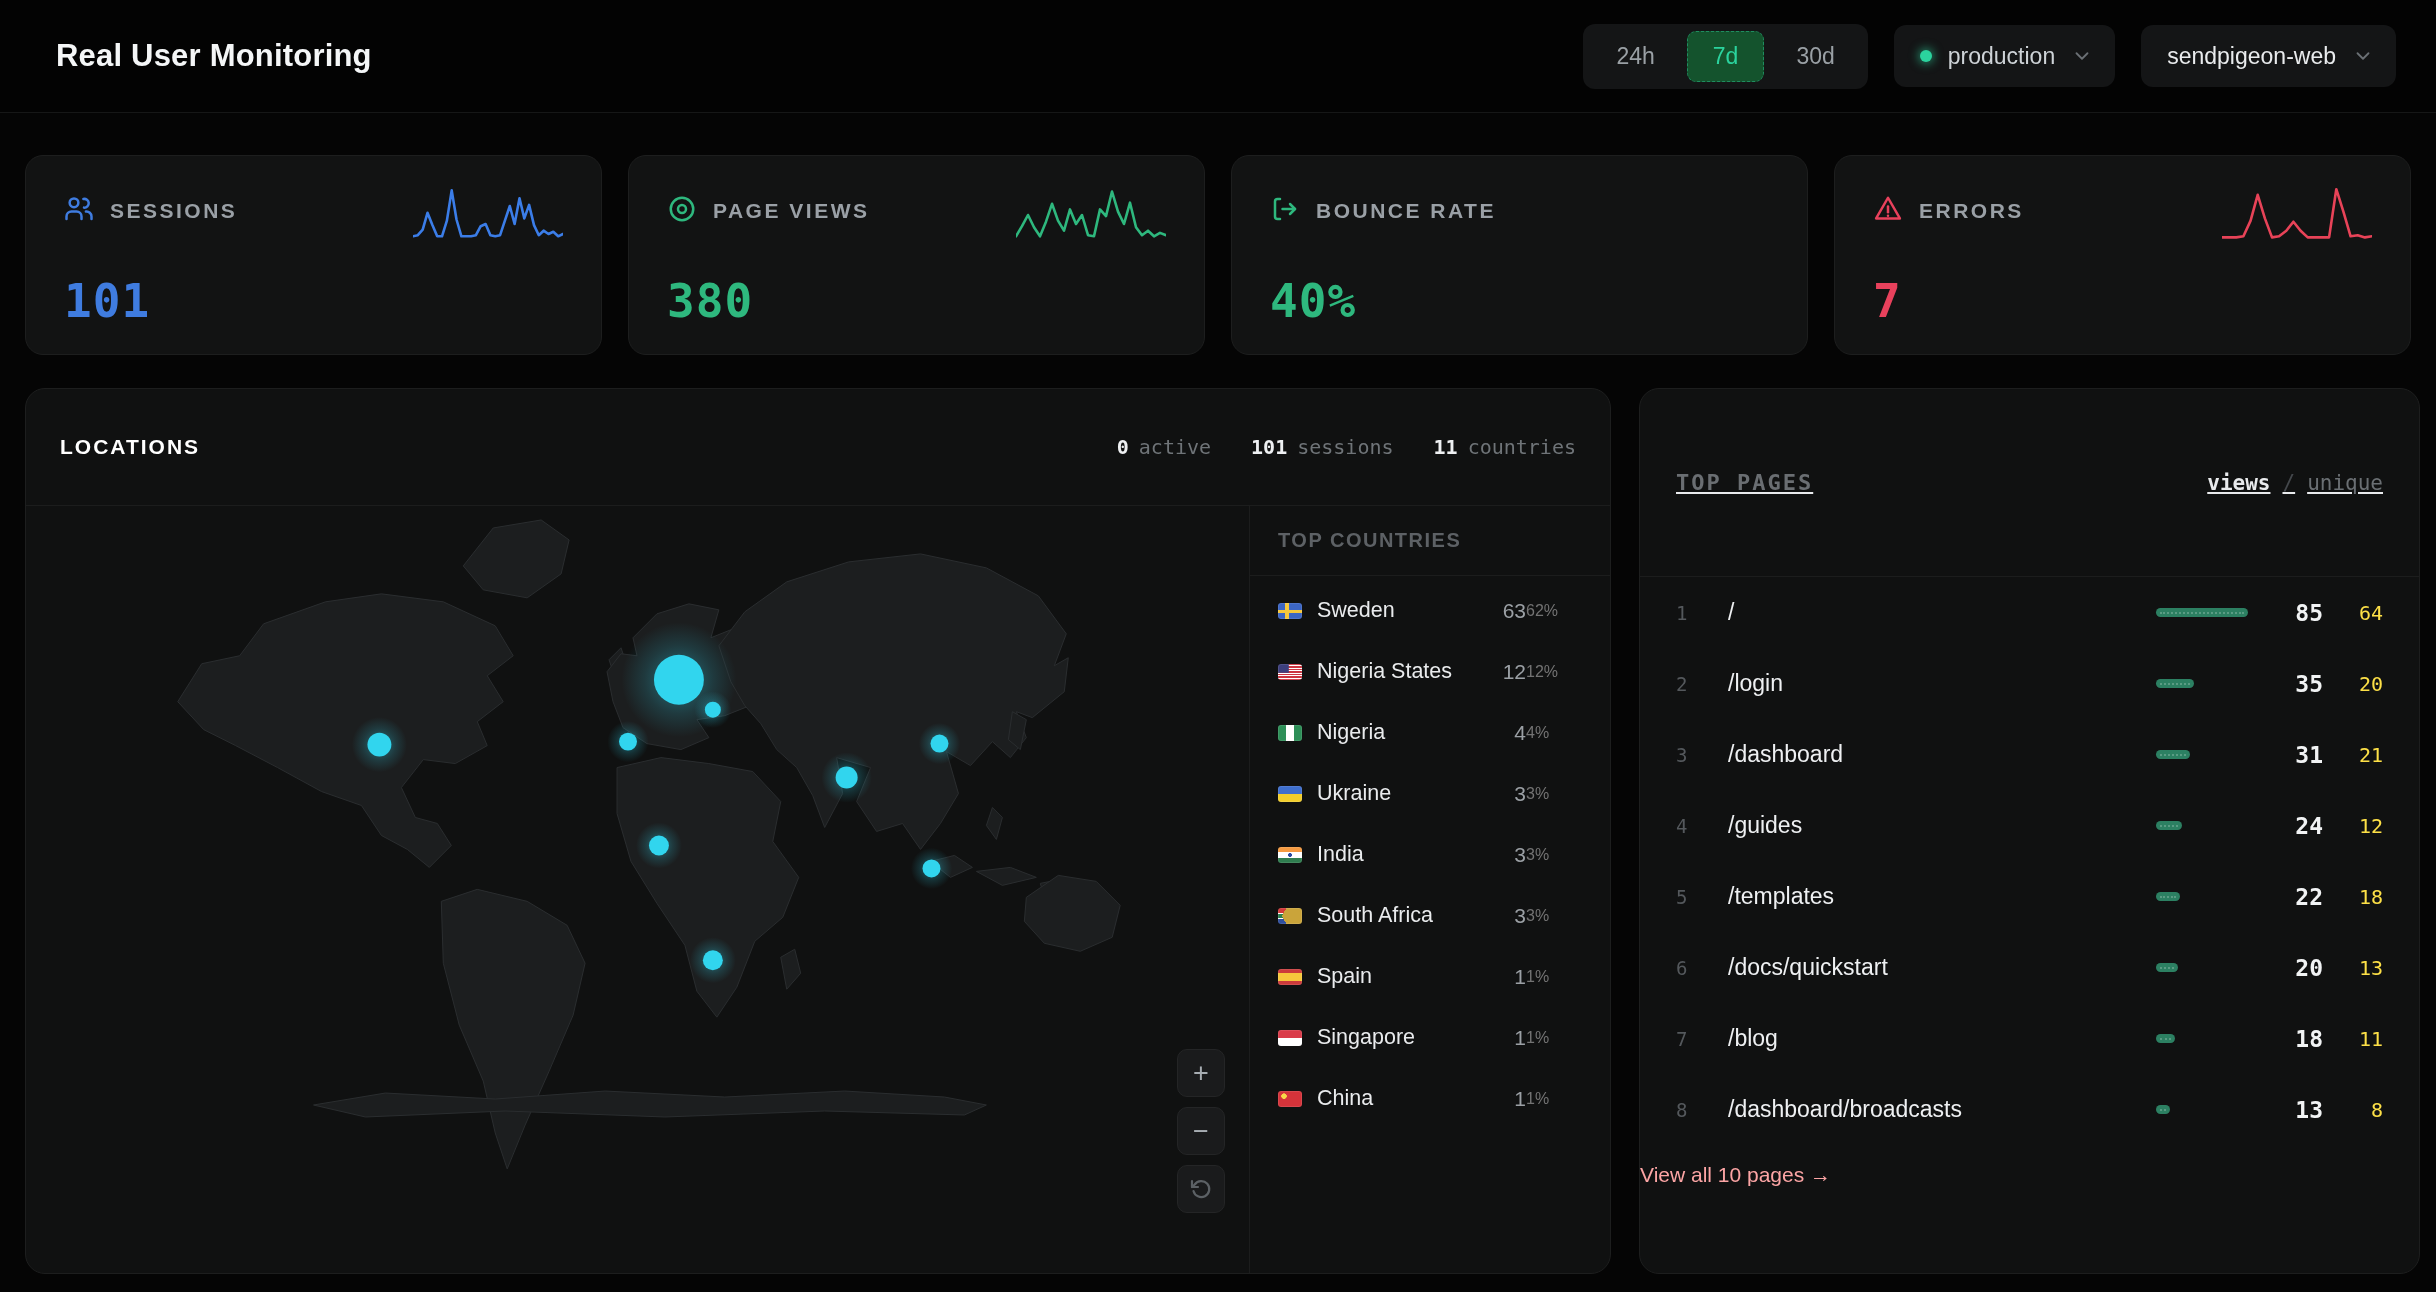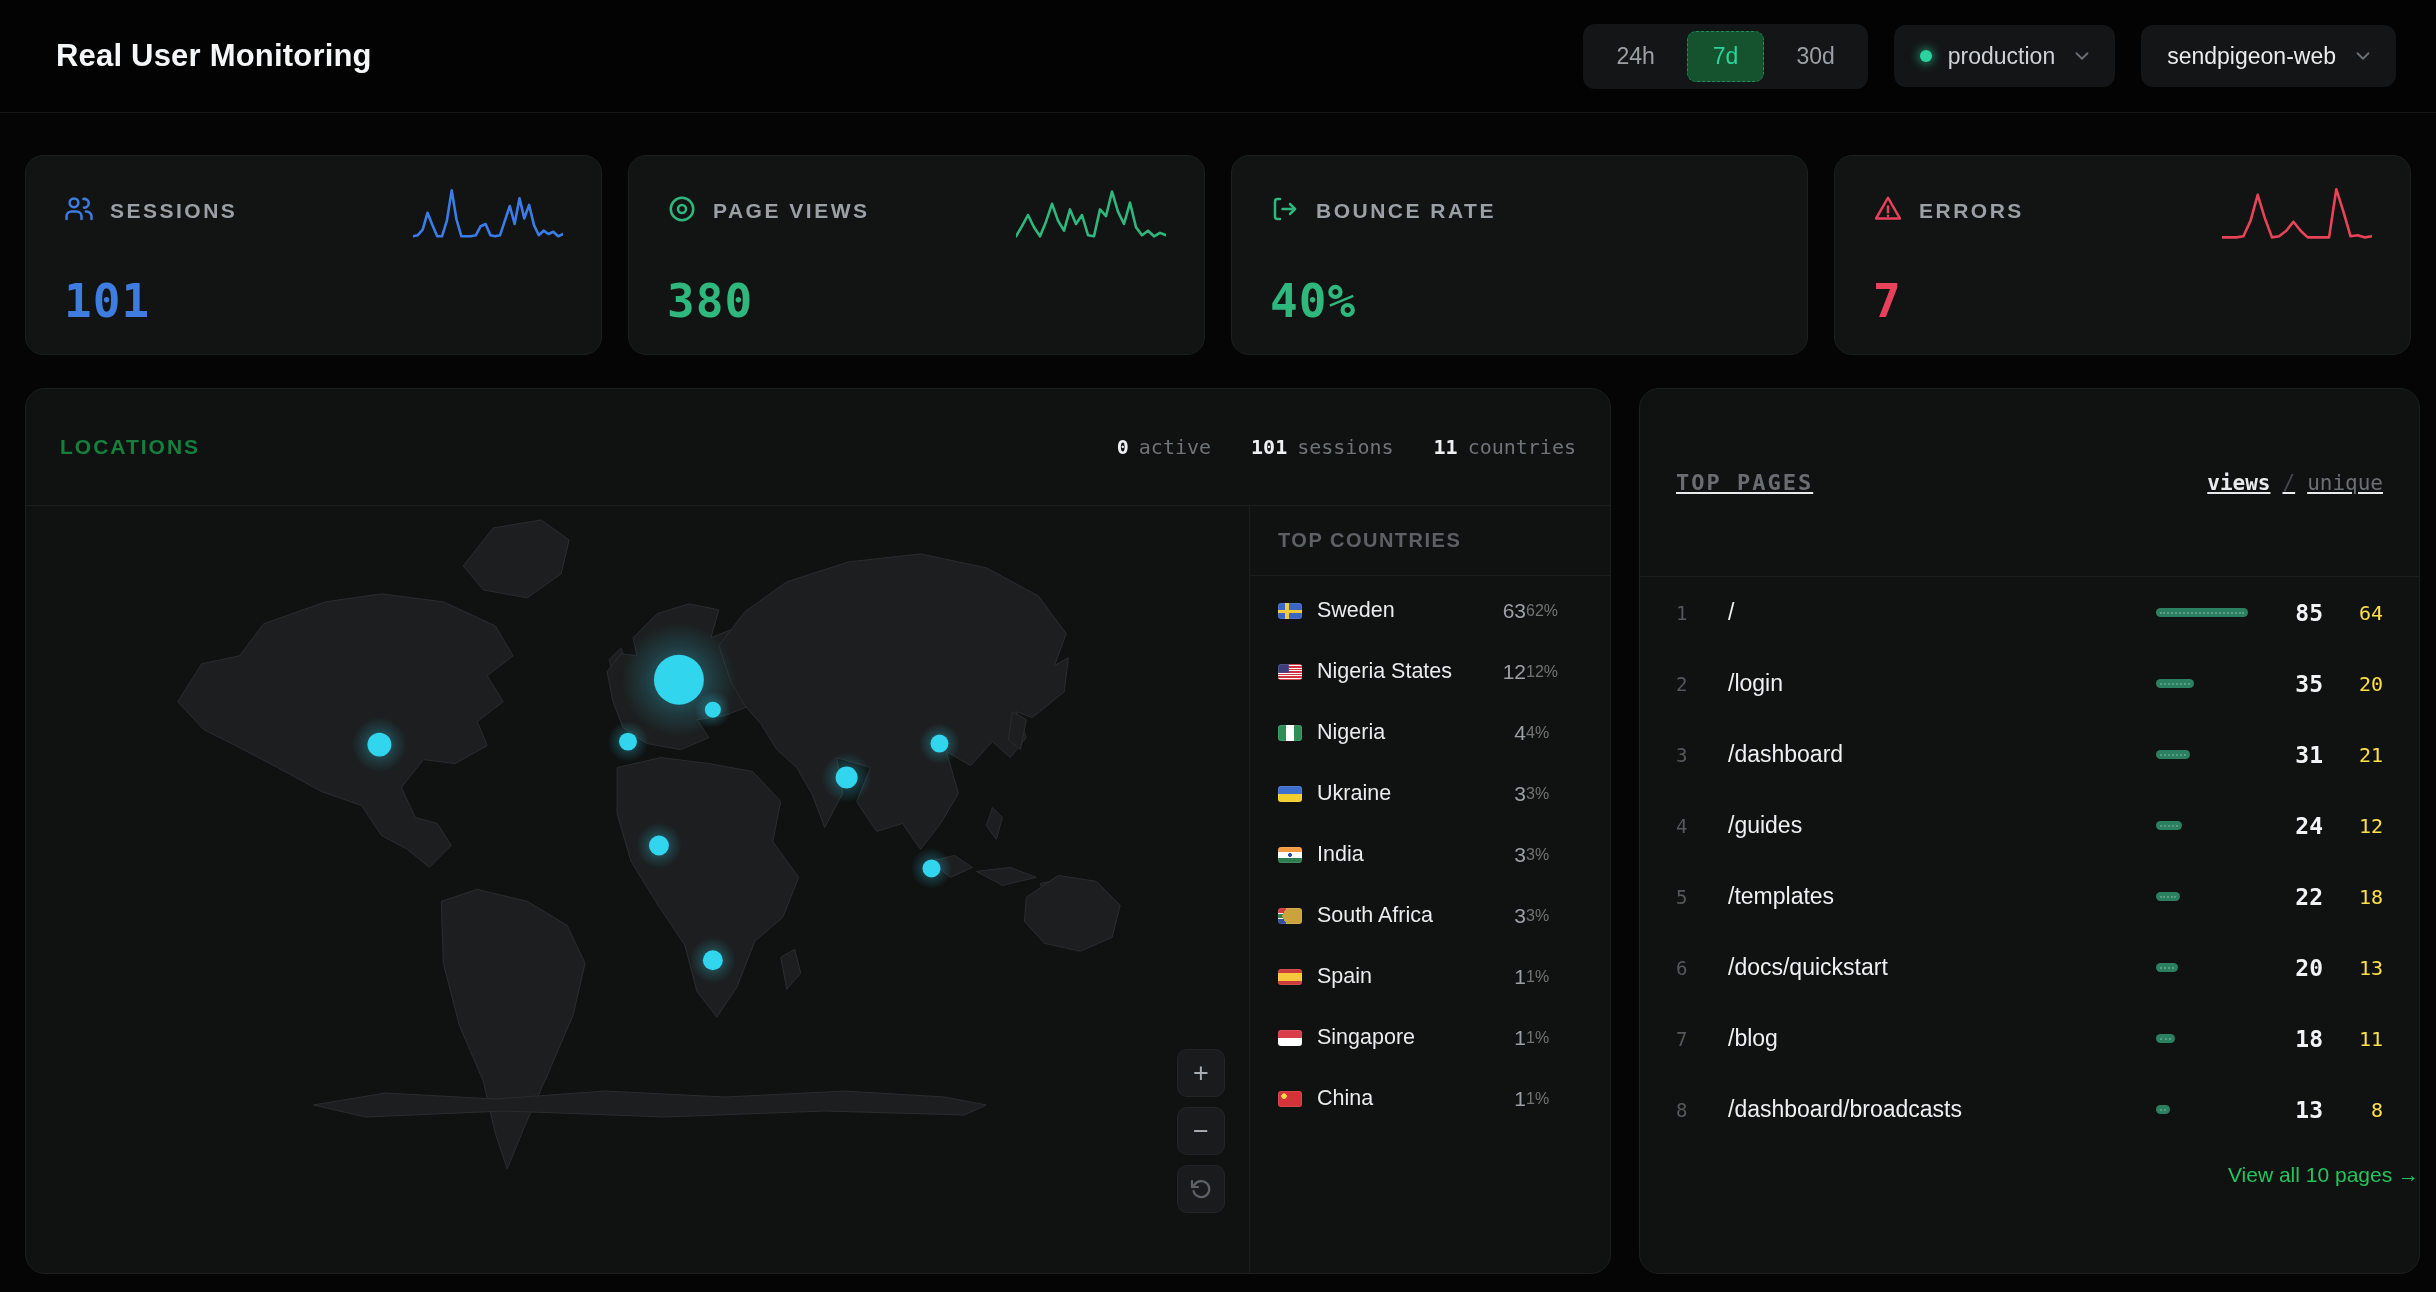--- a/index.html
+++ b/index.html
@@ -31,21 +31,21 @@
   .card-label { font-size:21px; font-weight:bold; letter-spacing:2.5px; color:#9aa0a6; }
   .spark { margin-left:auto; width:150px; height:58px; }
   .spark polyline { fill:none; stroke-width:2.6; stroke-linecap:round; stroke-linejoin:round; }
   .card-value { font-family:"DejaVu Sans Mono",monospace; font-size:46px; font-weight:bold; letter-spacing:1px; }
 
   
   .panels { display:flex; gap:28px; padding:33px 16px 0 25px; }
   .panel { background:#101111; border:1px solid #1d1e1e; border-radius:20px; height:886px; overflow:hidden; }
   .panel.locations { width:1586px; display:flex; flex-direction:column; }
   .panel.top-pages { width:781px; display:flex; flex-direction:column; }
-  .panel-title { font-size:21px; font-weight:bold; letter-spacing:2px; color:#15803d; }
+  .panel-title { font-size:21px; font-weight:bold; letter-spacing:2px; color:#ffffff; }
 
   .loc-header { height:117px; flex:none; display:flex; align-items:center; justify-content:space-between;
                 padding:0 34px; border-bottom:1px solid #1c1d1d; }
   .loc-stats { display:flex; gap:40px; font-family:"DejaVu Sans Mono",monospace; font-size:20px; }
   .loc-stat { display:flex; gap:10px; align-items:baseline; }
   .loc-stat .v { color:#eef0f2; font-weight:bold; }
   .loc-stat .l { color:#6f7478; }
 
   .loc-body { flex:1; display:flex; min-height:0; }
   .map-area { position:relative; flex:1; }
@@ -96,21 +96,21 @@
   .tp-toggle .unique { color:#6a6f73; cursor:pointer; }
   .tp-rows { padding:0 36px; }
   .page-row { height:71px; display:flex; align-items:center; }
   .pr-rank { width:34px; font-family:"DejaVu Sans Mono",monospace; font-size:19px; color:#54585c; }
   .pr-path { margin-left:18px; font-size:23px; font-weight:500; color:#eef0f2; }
   .pr-bar-wrap { margin-left:auto; width:95px; flex:none; display:flex; }
   .pr-bar { height:9px; border-radius:5px; background:#2c8062; position:relative; overflow:hidden; }
   .pr-bar::after { content:""; position:absolute; left:4px; right:4px; top:3.5px; border-top:2px dotted rgba(255,255,255,.22); }
   .pr-views { width:72px; flex:none; text-align:right; font-family:"DejaVu Sans Mono",monospace; font-size:23px; font-weight:bold; color:#f1f3f4; }
   .pr-unique { width:60px; flex:none; text-align:right; font-family:"DejaVu Sans Mono",monospace; font-size:20px; color:#fde047; }
-  .tp-footer { margin-top:18px; text-align:right; font-size:21px; color:#22c55e; cursor:pointer; }
+  .tp-footer { margin-top:18px; text-align:left; font-size:21px; color:#fca5a5; cursor:pointer; }
 </style>
 </head>
 <body>
 
 <header>
   <h1 class="page-title">Real User Monitoring</h1>
   <div class="header-right">
     <div class="segmented">
         <button class="seg-btn">24h</button>
         <button class="seg-btn selected">7d</button>

